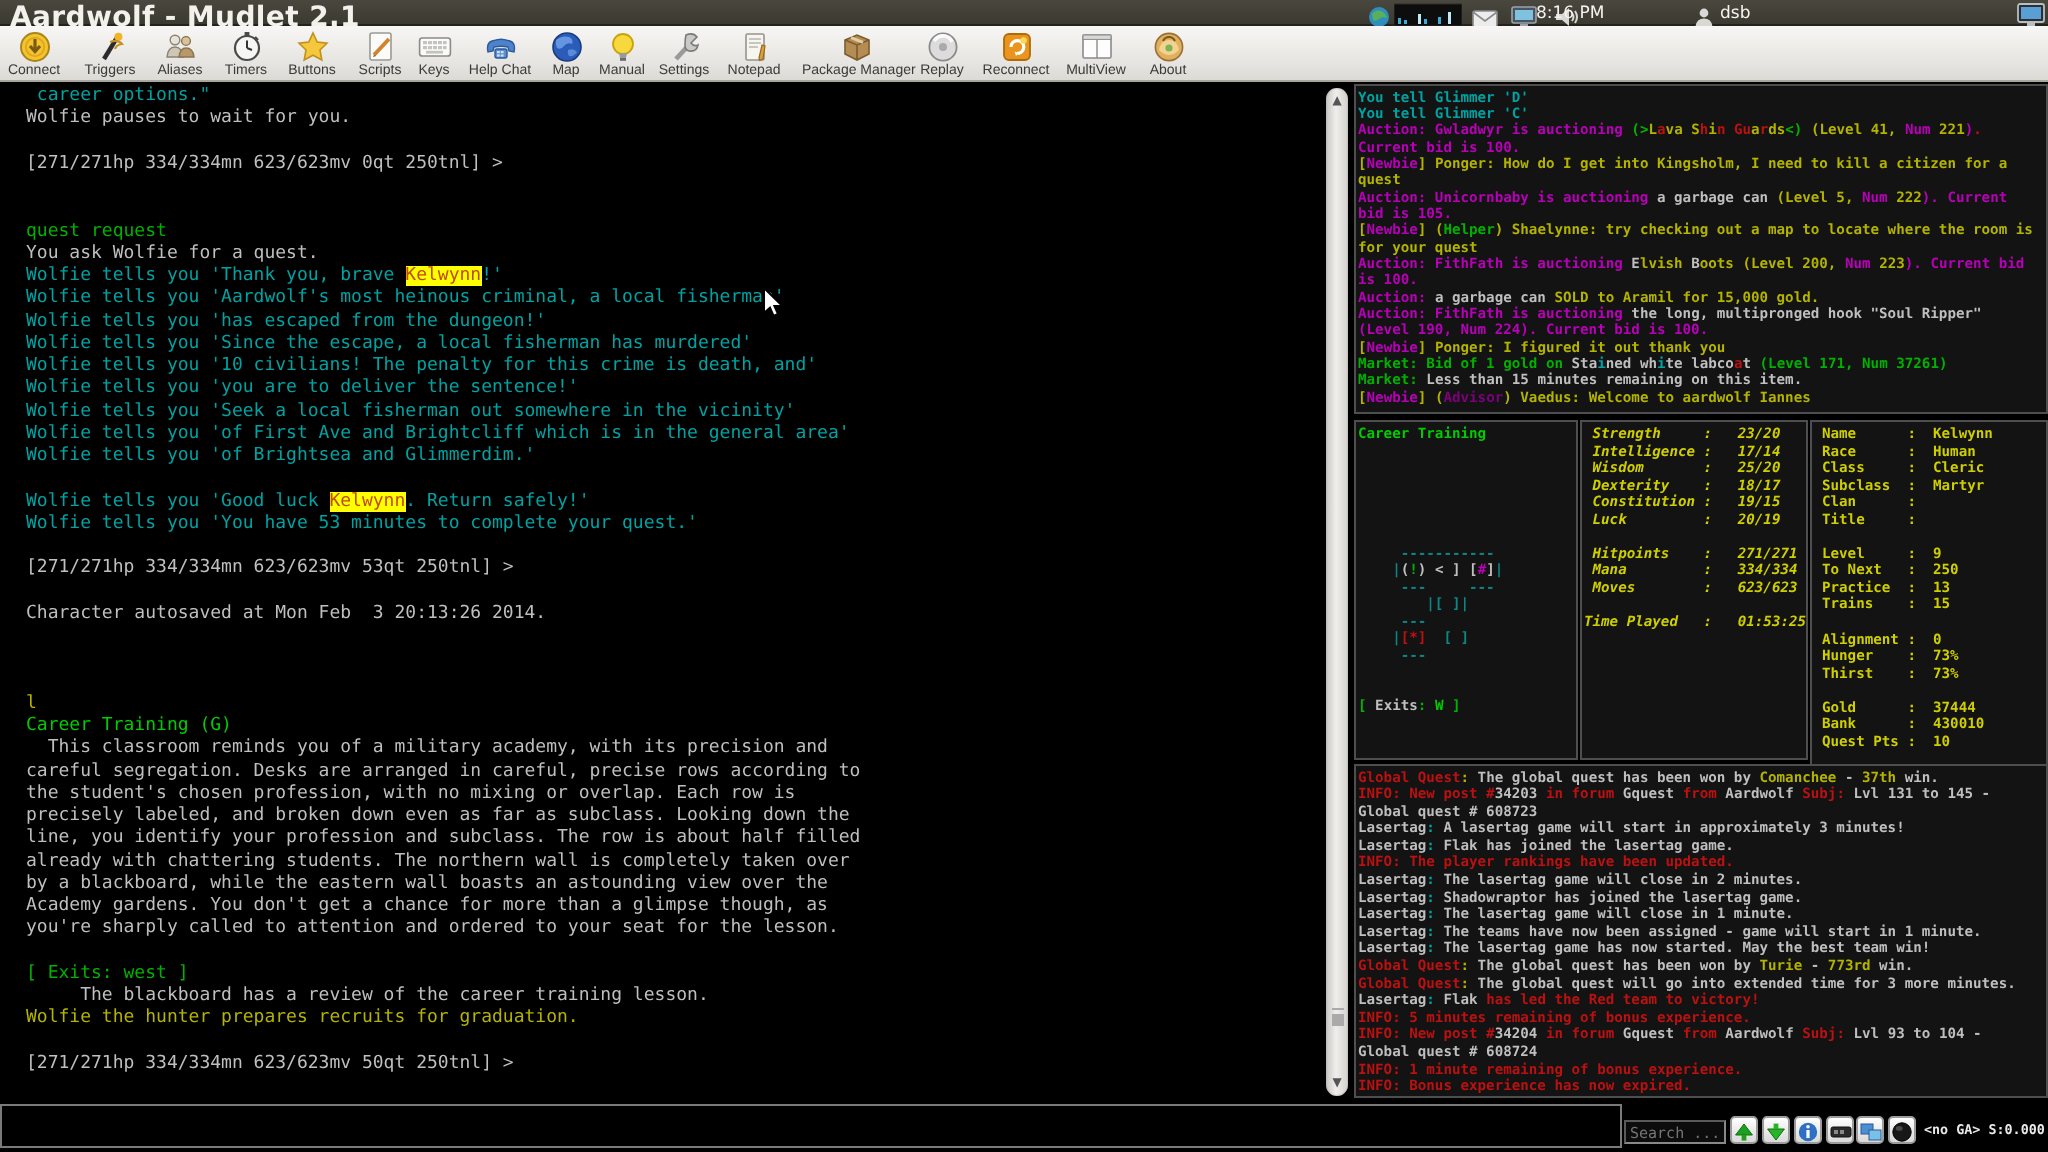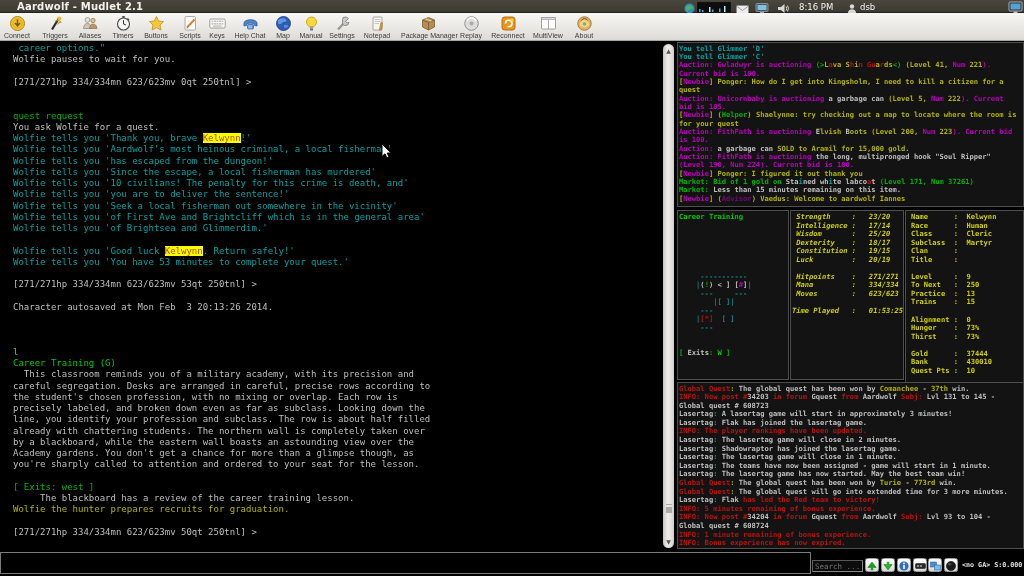--- a/index.html
+++ b/index.html
@@ -2,24 +2,24 @@
 <html><head>
 <meta charset="utf-8">
 <style>
   * { margin:0; padding:0; box-sizing:border-box; }
   html,body { width:1024px; height:576px; overflow:hidden; background:#000; }
   body { font-family:"DejaVu Sans", sans-serif; position:relative; }
 
   
   #titlebar { position:absolute; left:0; top:0; width:1024px; height:13px;
     background:linear-gradient(#4a483e,#3b3930); border-bottom:1px solid #23221c; }
-  #title-text { position:absolute; left:5px; top:1px; font-size:10px; font-weight:bold;
-    color:#f2f1ec; letter-spacing:0.2px; font-family:"DejaVu Sans", sans-serif;margin-left:12px; }
+  #title-text { position:absolute; left:5px; top:1px; font-size:14px; font-weight:bold;
+    color:#f2f1ec; letter-spacing:0.2px; font-family:"DejaVu Sans", sans-serif; }
   .tray { position:absolute; top:0; height:13px; }
-  #tray-time { position:absolute; left:799px; top:2px; font-size:8.5px; color:#f4f3ef; }
+  #tray-time { position:absolute; left:768px; top:2px; font-size:8.5px; color:#f4f3ef; }
   #tray-user { position:absolute; left:860px; top:2px; font-size:8.5px; color:#f4f3ef; }
 
   
   #toolbar { position:absolute; left:0; top:13px; width:1024px; height:28px;
     background:linear-gradient(#f8f7f5,#e6e4e0 70%,#dcdad5); border-bottom:1px solid #a9a69f; }
   .tb-item { position:absolute; top:1px; width:54px; height:26px; text-align:center; }
   .tb-item .tb-icon { display:block; margin:1px auto 0 auto; width:17px; height:17px; }
   .tb-item .tb-label { display:block; font-size:7px; color:#3a3a38; white-space:nowrap;
     margin-top:0px; font-family:"Liberation Sans", sans-serif; }
 

